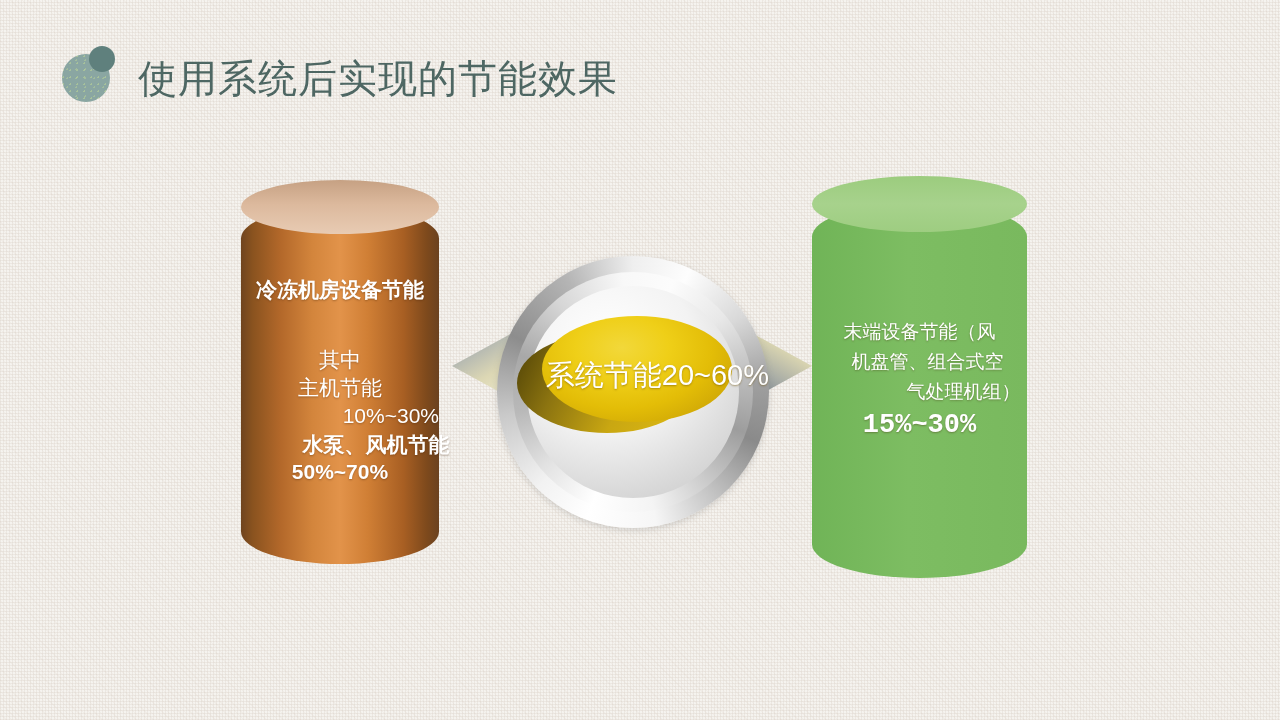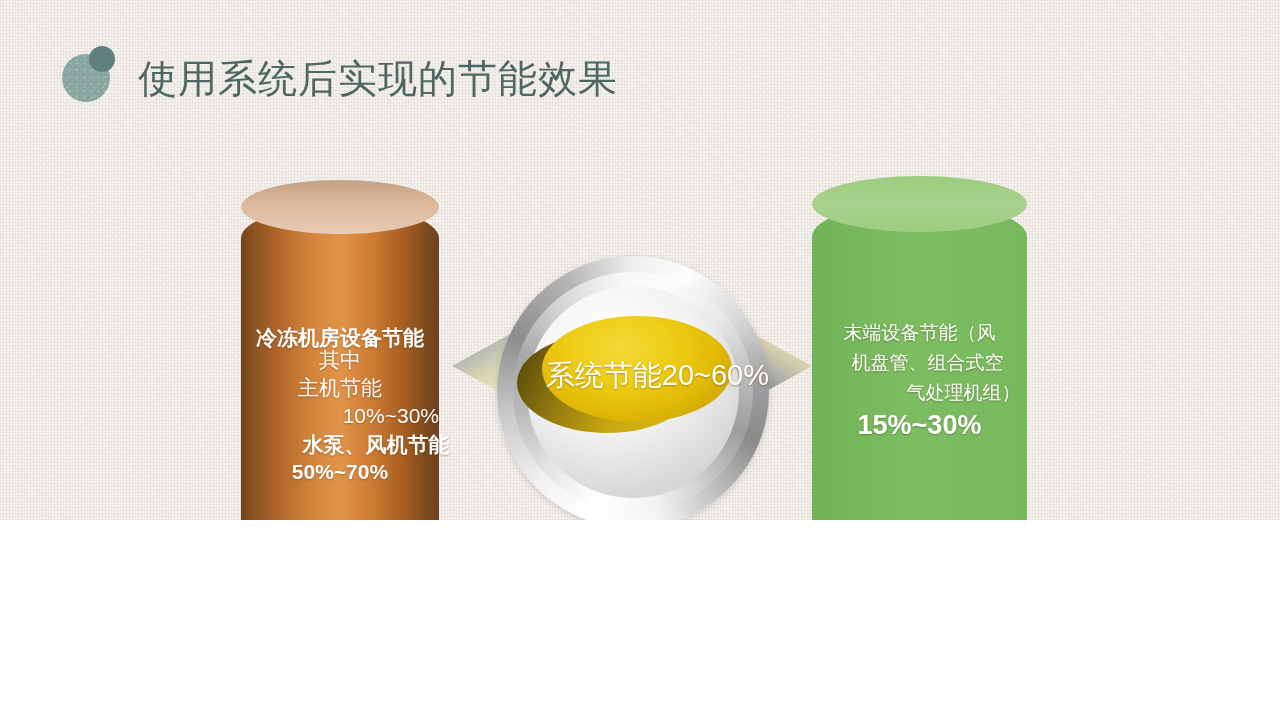--- a/index.html
+++ b/index.html
@@ -10,21 +10,21 @@
     width: 1280px;
     height: 720px;
     overflow: hidden;
     font-family: "Liberation Sans", "DejaVu Sans", sans-serif;
   }
 
   
   #slide {
     position: relative;
     width: 1280px;
-    height: 520px;
+    height: 720px;
     background-color: #f5f3ef;
     background-image:
       repeating-linear-gradient(0deg,   rgba(215,205,195,.30) 0 1px, rgba(255,255,255,0) 1px 3px),
       repeating-linear-gradient(90deg,  rgba(215,205,195,.30) 0 1px, rgba(255,255,255,0) 1px 3px),
       repeating-linear-gradient(45deg,  rgba(226,216,206,.22) 0 1px, rgba(255,255,255,0) 1px 4px);
     overflow: hidden;
   }
 
   
   #header {
@@ -112,21 +112,21 @@
     top: -26px;
     height: 54px;
     background: linear-gradient(to bottom, #c6a183 0%, #dcb99d 45%, #e8cbb3 100%);
   }
   #cyl-left .line-a { font-size: 21px; font-weight: bold; line-height: 27px; }
   #cyl-left .line-b { font-size: 21px; line-height: 28px; }
 
   
   #cyl-right {
     left: 812px; top: 203px;
-    width: 215px; height: 375px;
+    width: 215px; height: 375px; font-family: Liberation Mono, monospace;
   }
   #cyl-right .cyl-body {
     background: linear-gradient(to right, #70b457 0%, #7dbd62 45%, #79b95e 100%);
   }
   #cyl-right .cyl-top {
     top: -27px;
     height: 56px;
     background: linear-gradient(to bottom, #9ccc7e 0%, #a7d28c 50%, #9ecd81 100%);
   }
   #cyl-right .line-a { font-size: 19px; line-height: 30px; }
@@ -244,21 +244,21 @@
       <div class="logo-big"></div>
       <div class="logo-small"></div>
     </div>
     <div id="page-title">使用系统后实现的节能效果</div>
   </div>
 
   <div id="cyl-left" class="cylinder">
     <div class="cyl-body"></div>
     <div class="cyl-top"></div>
 
-    <div class="cyl-text line-a" style="top:70px;margin-top:48px;">冷冻机房设备节能</div>
+    <div class="cyl-text line-a" style="top:70px;">冷冻机房设备节能</div>
 
     <div class="cyl-text line-b" style="top:140px;">其中</div>
     <div class="cyl-text line-b" style="top:168px;">主机节能</div>
     <div class="cyl-text line-b" style="top:196px;text-align:right;">10%~30%</div>
 
     <div class="cyl-text line-a" style="top:225px;padding-left:36px;">水泵、风机节能</div>
     <div class="cyl-text line-a" style="top:252px;">50%~70%</div>
   </div>
 
   <div id="arrow-left" class="arrow"></div>

